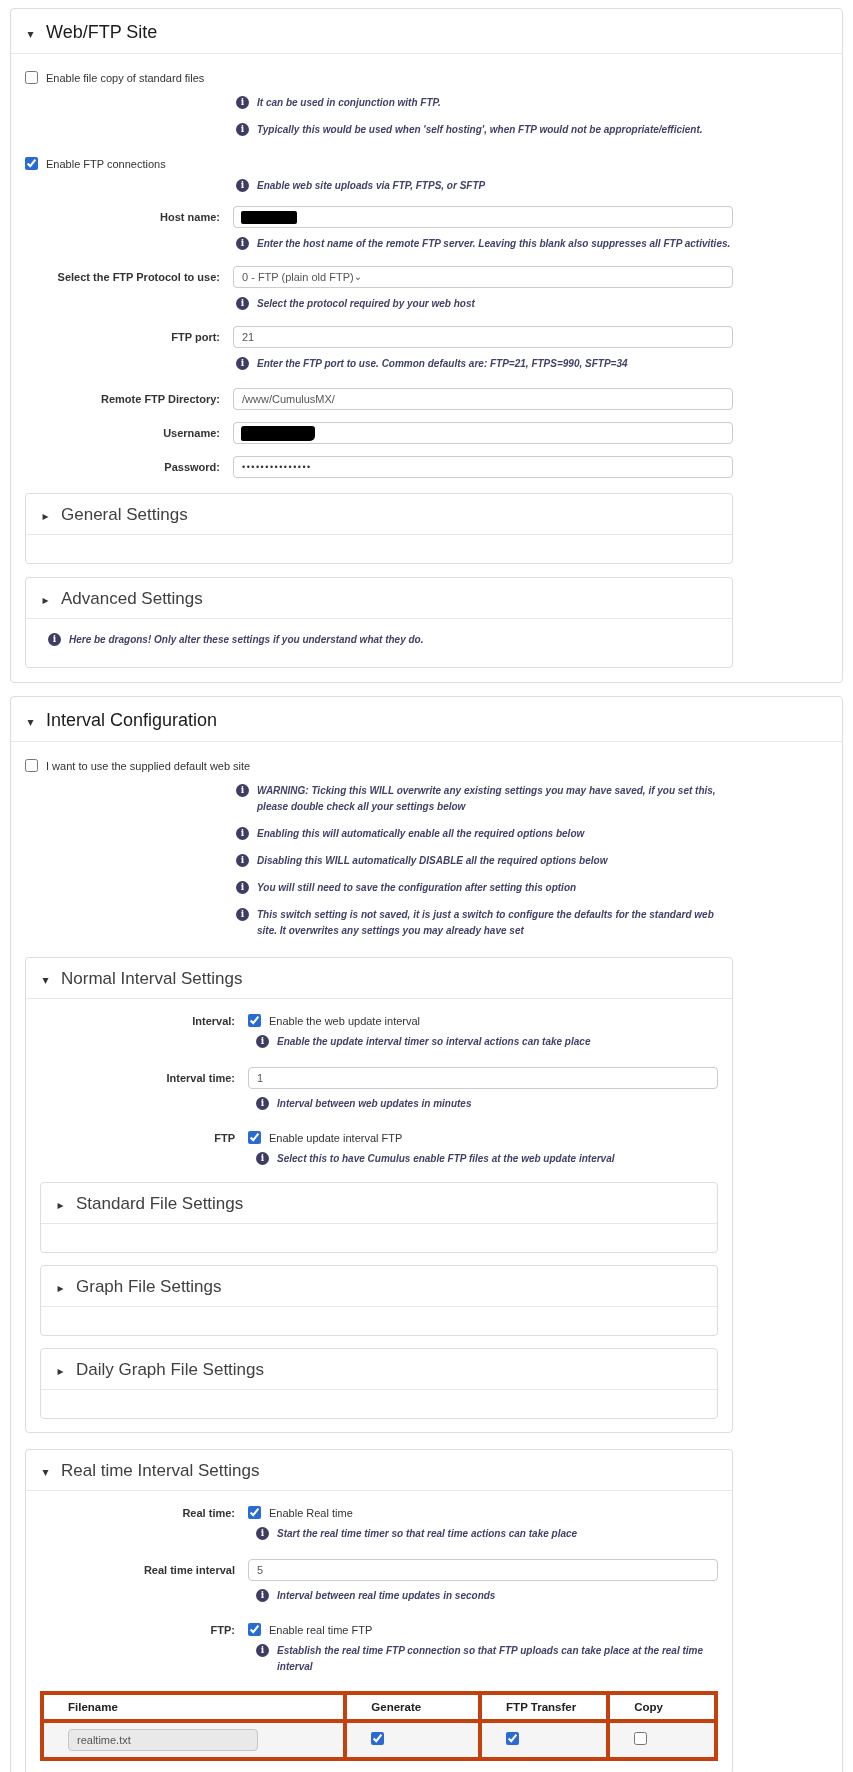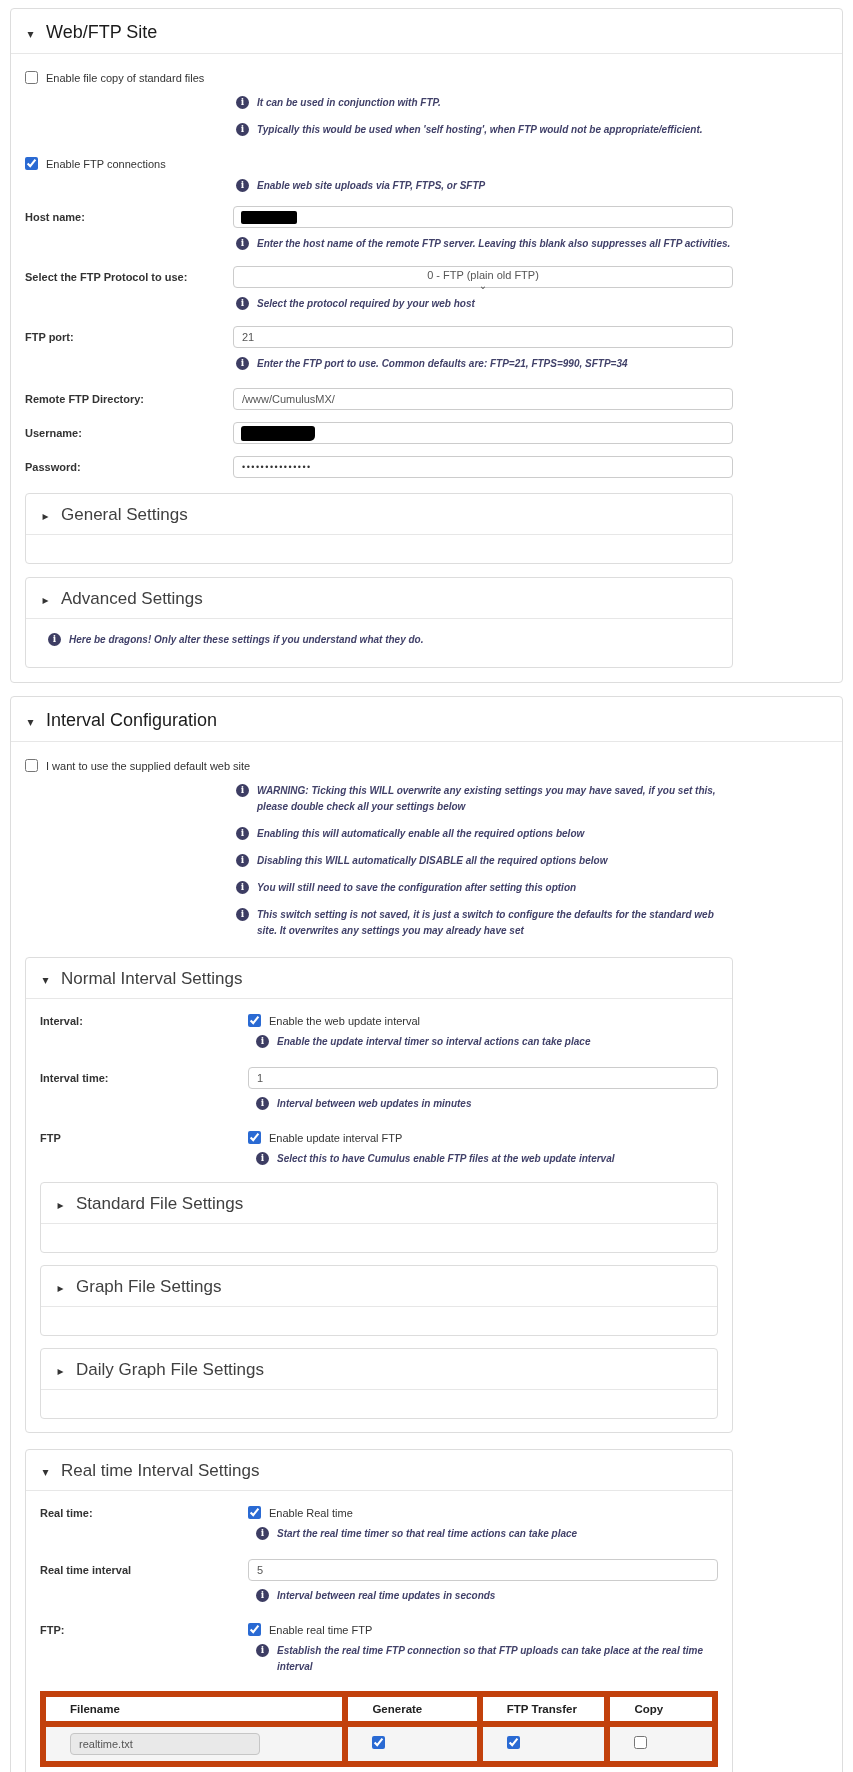--- a/index.html
+++ b/index.html
@@ -49,21 +49,21 @@
     background:#3d3d63; color:#fff; font-style:normal;
     font-family:"DejaVu Serif", serif; font-size:9px; font-weight:bold;
     display:inline-flex; align-items:center; justify-content:center; margin-top:1px;
   }
   .ii::before { content:"i"; }
   .ind  { margin-left:211px; }   
   .sind { margin-left:216px; }   
 
   .form-row { display:flex; align-items:center; margin-top:12px; }
   .form-label {
-    flex:0 0 195px; margin-right:13px; 
+    flex:0 0 195px; margin-right:13px; text-align:right;
     font-weight:bold; font-size:11px; color:#333;
   }
   .form-ctrl { flex:1; display:flex; align-items:center; }
   .form-ctrl.gap { gap:8px; font-size:11px; }
 
   .text-input {
     width:100%; height:22px; border:1px solid #ccc; border-radius:4px;
     padding:2px 8px; font-size:11px; color:#555;
     font-family:"Liberation Sans","DejaVu Sans",sans-serif; background:#fff; outline:none;
   }
@@ -72,27 +72,27 @@
     width:100%; height:22px; border:1px solid #ccc; border-radius:4px;
     padding:2px 7px; background:#fff; display:flex; align-items:center;
   }
   .redact { background:#000; border-radius:2px; }
   .redact.host { width:56px; height:13px; }
   .redact.user { width:74px; height:15px; border-radius:3px 3px 5px 2px; }
 
   .select-box {
     width:100%; height:22px; border:1px solid #ccc; border-radius:4px;
     padding:2px 8px; font-size:11px; color:#555; background:#fff;
-    display:flex; align-items:center; justify-content:flex-start; cursor:pointer;flex-direction:column;
+    display:flex; align-items:center; justify-content:flex-start; cursor:pointer;
   }
   .chev { color:#555; font-size:10px; line-height:1; }
   .chev::before { content:"\2304"; }
 
   table.files { width:100%; border-collapse:collapse; margin-top:16px; }
-  .files th, .files td { border:6px solid #c2410c; text-align:left; padding:6px 24px; }
+  .files th, .files td { border:4px solid #c2410c; text-align:left; padding:6px 24px; }
   .files th { font-size:11.5px; color:#222; background:#fff; height:27px; }
   .files td { height:37px; background:#f5f5f5; }
   .files col.c1{width:45%} .files col.c2{width:20%} .files col.c3{width:19%} .files col.c4{width:16%}
   .file-input {
     width:190px; height:22px; background:#e9e9e9; border:1px solid #c6c6c6;
     border-radius:4px; padding:2px 8px; font-size:11px; color:#555;
     font-family:"Liberation Sans","DejaVu Sans",sans-serif;
   }
 </style>
 </head>

